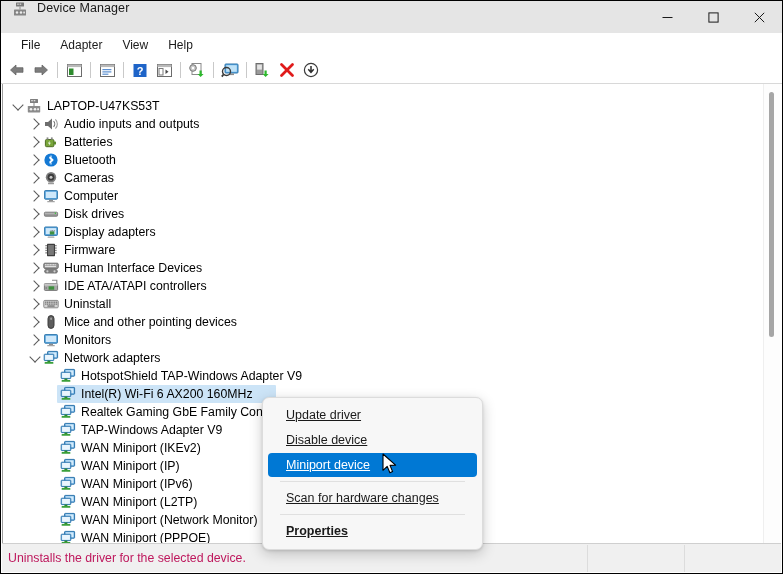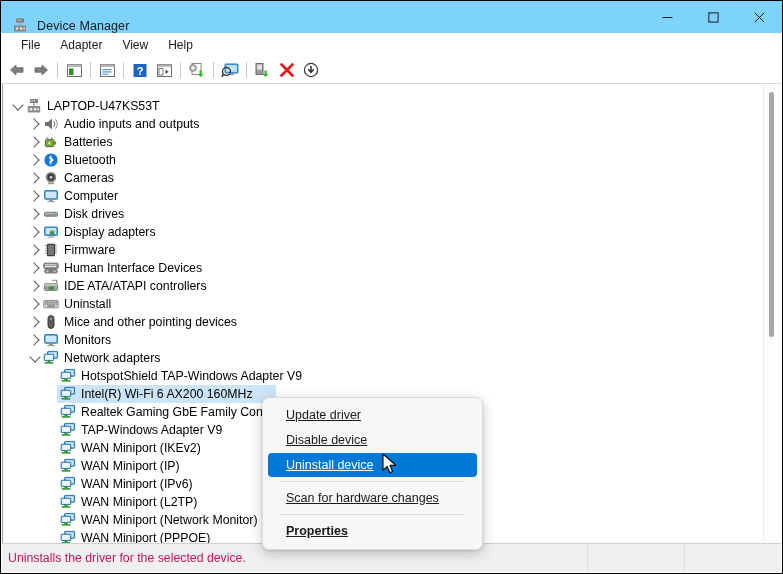--- a/index.html
+++ b/index.html
@@ -11,22 +11,22 @@
   #app{
     position:relative;width:783px;height:574px;
     background:#ffffff;
     border:1px solid #000;
     box-sizing:border-box;
     overflow:hidden;
   }
 
   
   .titlebar{
-    position:relative;height:32px;background:#7dd3fc;
-    display:flex;align-items:flex-end;
+    position:relative;height:32px;background:#e5e5e5;
+    display:flex;align-items:flex-start;
   }
   .title-icon{width:16px;height:16px;margin-left:11px;margin-right:9px;position:relative;flex:0 0 auto;}
   .title-text{font-size:12.5px;color:#1a1a1a;letter-spacing:.1px;}
   .wincontrols{position:absolute;right:0;top:0;height:32px;display:flex;}
   .wc{width:46px;height:32px;display:flex;align-items:center;justify-content:center;}
   .wc svg{display:block;}
 
   
   .menubar{height:24px;display:flex;align-items:center;padding-left:10px;background:#fff;}
   .menu-item{font-size:12px;color:#1a1a1a;padding:3px 10px;border-radius:3px;}
@@ -596,21 +596,21 @@
       </div>
 
     <div class="vscroll">
       <div class="vthumb"></div>
     </div>
   </div>
 
   <div class="ctxmenu" id="ctxmenu">
       <div class="ctx-item">Update driver</div>
       <div class="ctx-item">Disable device</div>
-      <div class="ctx-item active">Uninstall device</div>
+      <div class="ctx-item active">Miniport device</div>
       <div class="ctx-sep"></div>
       <div class="ctx-item">Scan for hardware changes</div>
       <div class="ctx-sep"></div>
       <div class="ctx-item bold">Properties</div>
     </div>
 
   <div class="cursor" style="left: 381px; top: 452px;">
     <svg width="17" height="24" viewBox="0 0 17 24">
       <path d="M1 1 L1 17.3 L5.2 13.4 L7.9 19.8 L10.6 18.6 L8 12.4 L13.6 12.2 Z" fill="#ffffff" stroke="#000000" stroke-width="1.1" stroke-linejoin="round"></path>
     </svg>

